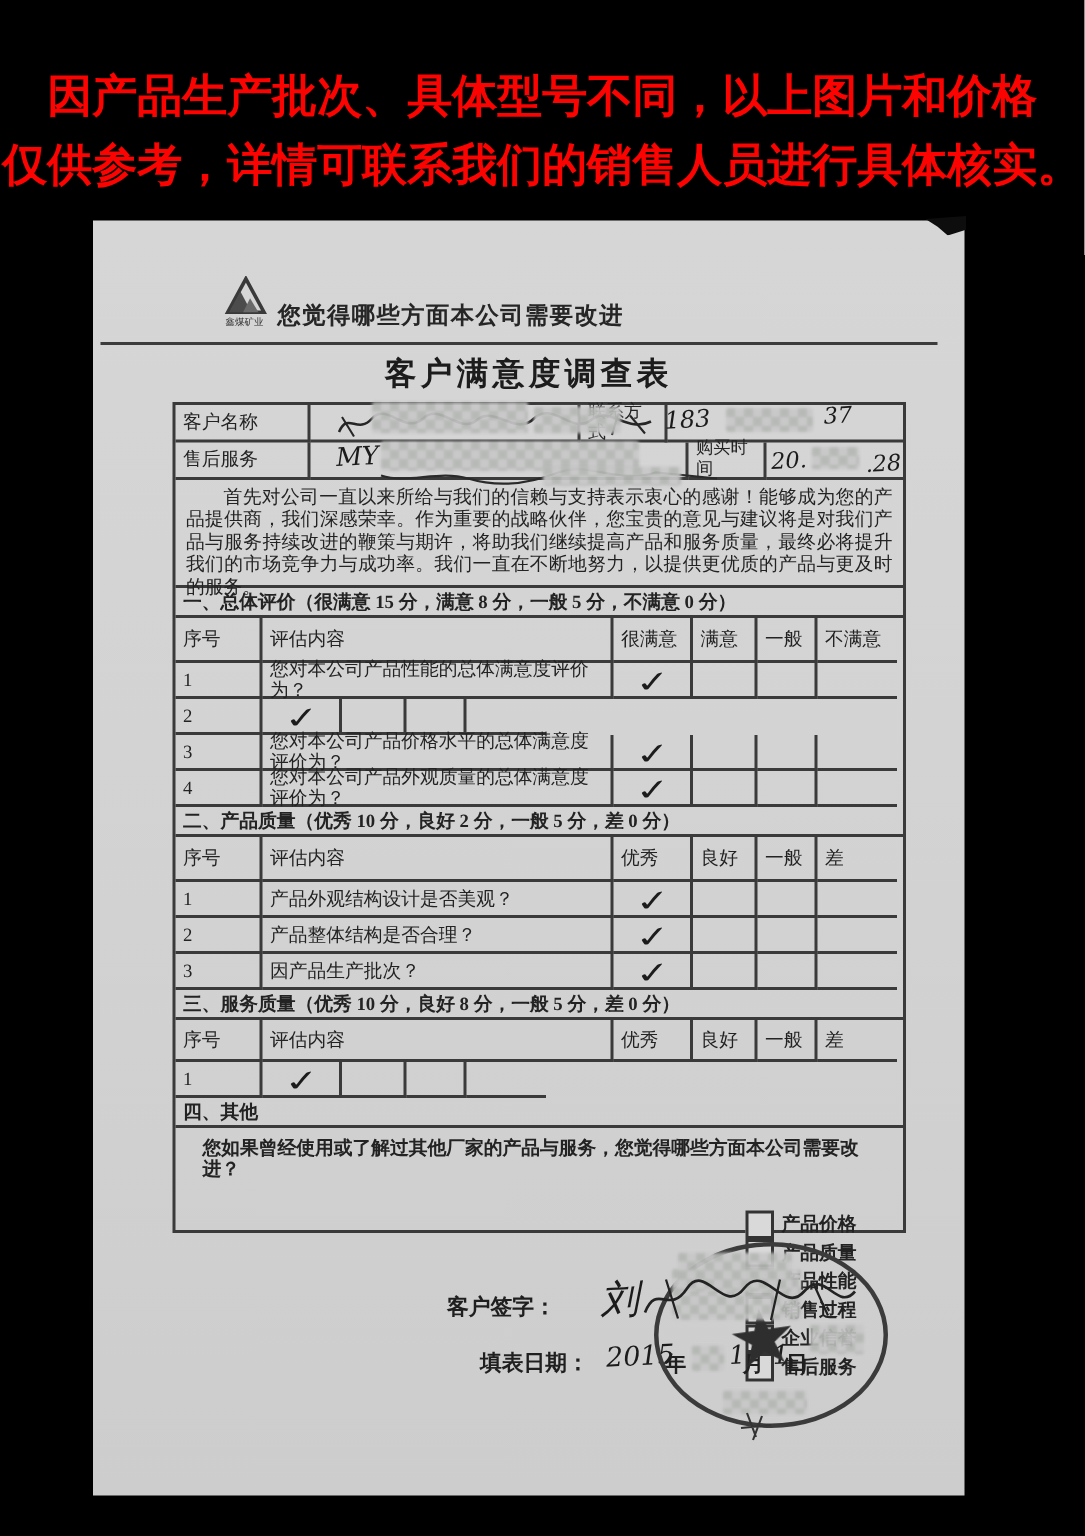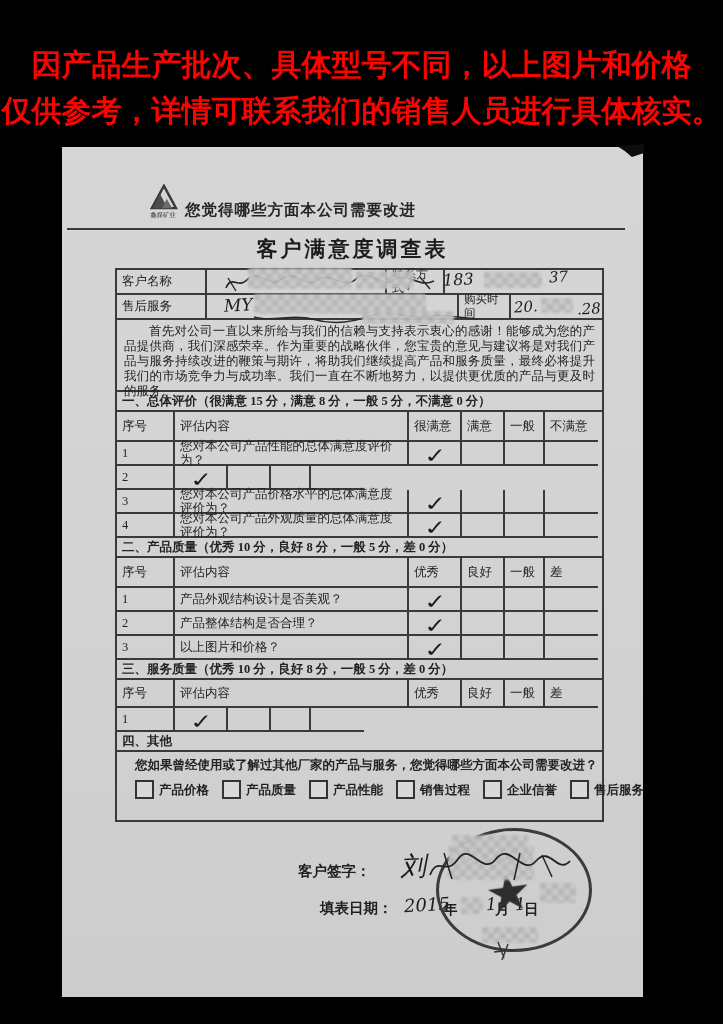--- a/index.html
+++ b/index.html
@@ -40,21 +40,21 @@
   .c-no{width:58px;flex:none}.c-q{width:234px;flex:none}
   .c-s1{width:53px;flex:none}.c-s2{width:43px;flex:none}.c-s3{width:40px;flex:none}.c-s4{width:53px;flex:none}
   .sec-title{font-weight:bold;font-size:12.5px;}
   .hdr{font-weight:normal;}
   .intro{display:block;padding:4px 7px;font-size:12.5px;line-height:15px;text-align:justify;text-indent:2em;}
   .mark{font-family:"DejaVu Sans",sans-serif;font-size:19px;font-weight:bold;color:#1c1c1c;
         transform:rotate(-6deg) scaleX(1.45) translateY(3px);}
   
   .s4body{display:block;padding:4px 18px;}
   .s4q{font-size:12.5px;font-weight:bold;margin-top:2px;}
-  .opts{display:flex;align-items:flex-end;margin-top:8px;}
+  .opts{display:flex;align-items:flex-end;margin-top:20px;flex-direction:column;}
   .opt{display:flex;align-items:center;margin-right:13px;}
   .cbox{width:15px;height:15px;border:2px solid #333;background:#d9d9d9;margin-right:5px;flex:none;}
   .opt-label{font-size:12.5px;font-weight:bold;white-space:nowrap;}
   
   .flabel{position:absolute;font-size:14.5px;font-weight:bold;color:#1f1f1f;}
   .hw{position:absolute;font-family:"DejaVu Serif","Liberation Serif",serif;font-style:italic;
       color:#1b1b1b;transform:rotate(-3deg);white-space:nowrap;}
   .scribble{position:absolute;}
   .mosaic{position:absolute;background:repeating-conic-gradient(#c8c8c8 0% 25%,#b4b7b4 0% 50%) 0 0/12px 12px;
           filter:blur(1.2px);opacity:.92;border-radius:2px;z-index:5;}
@@ -177,21 +177,21 @@
           </div>
         <div class="cell c-s3 center">
             <span class="mark"></span>
           </div>
         <div class="cell c-s4 center">
             <span class="mark"></span>
           </div>
       </div>
 
       <div class="row h20">
-        <div class="cell full sec-title">二、产品质量（优秀 10 分，良好 8 分，一般 5 分，差 0 分）</div>
+        <div class="cell full sec-title">二、产品质量（优秀 10 分，良好 2 分，一般 5 分，差 0 分）</div>
       </div>
       <div class="row h30">
         <div class="cell c-no hdr">序号</div>
         <div class="cell c-q hdr">评估内容</div>
         <div class="cell c-s1 hdr">优秀</div>
         <div class="cell c-s2 hdr">良好</div>
         <div class="cell c-s3 hdr">一般</div>
         <div class="cell c-s4 hdr">差</div>
       </div>
       <div class="row h24">
@@ -221,21 +221,21 @@
           </div>
         <div class="cell c-s3 center">
             <span class="mark"></span>
           </div>
         <div class="cell c-s4 center">
             <span class="mark"></span>
           </div>
       </div>
       <div class="row h24">
         <div class="cell c-no">3</div>
-        <div class="cell c-q">以上图片和价格？</div>
+        <div class="cell c-q">因产品生产批次？</div>
         <div class="cell c-s1 center">
             <span class="mark">✓</span>
           </div>
         <div class="cell c-s2 center">
             <span class="mark"></span>
           </div>
         <div class="cell c-s3 center">
             <span class="mark"></span>
           </div>
         <div class="cell c-s4 center">

